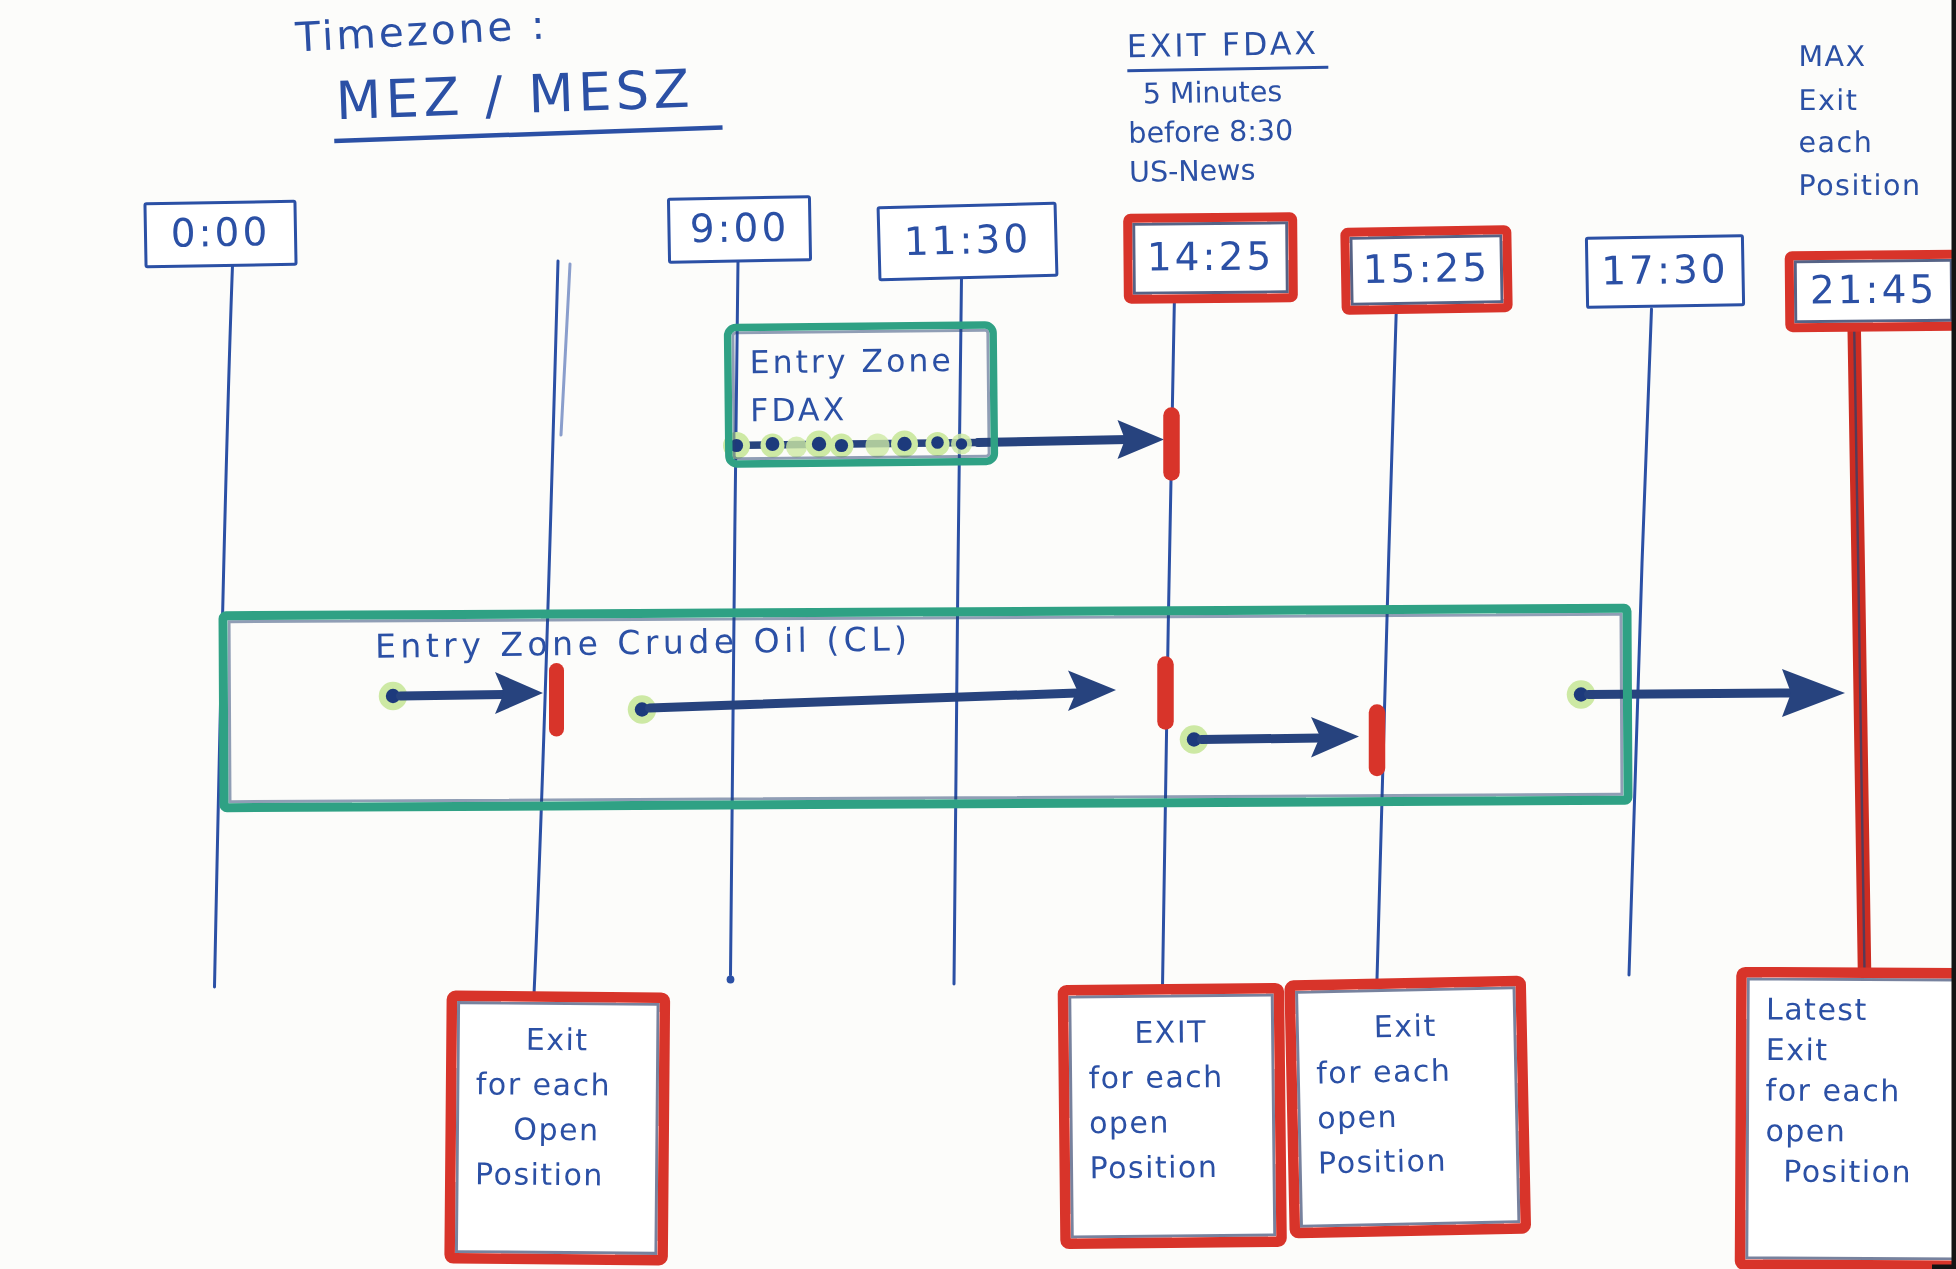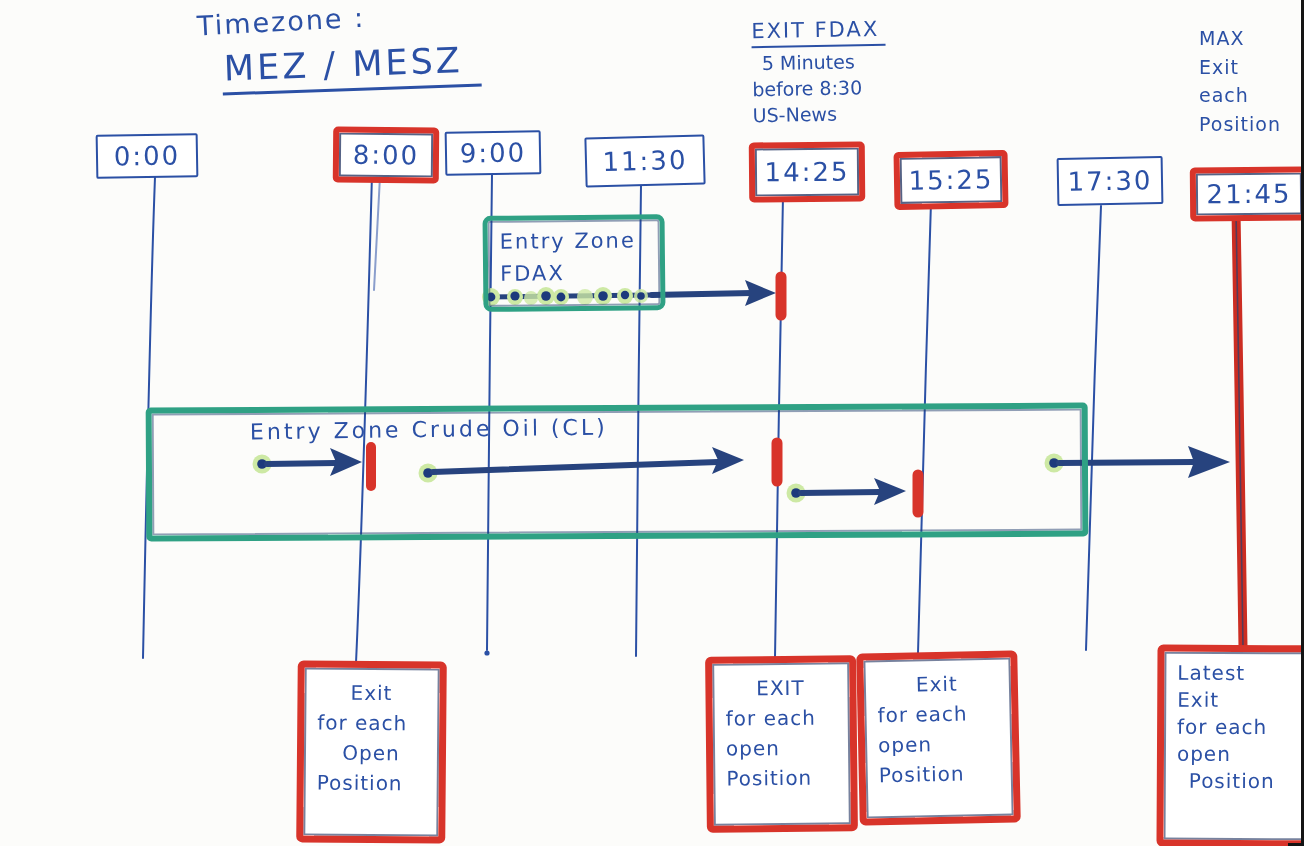--- a/index.html
+++ b/index.html
@@ -151,21 +151,20 @@
   </div>
 
   <div class="abs hw" id="note-max-close">
     <div>MAX</div>
     <div>Exit</div>
     <div>each</div>
     <div>Position</div>
   </div>
 
   <div class="abs time-box time-blue" id="t0">0:00</div>
-  <div class="abs time-box time-red" id="t8">8:00</div>
   <div class="abs time-box time-blue" id="t9">9:00</div>
   <div class="abs time-box time-blue" id="t11">11:30</div>
   <div class="abs time-box time-red" id="t14">14:25</div>
   <div class="abs time-box time-red" id="t15">15:25</div>
   <div class="abs time-box time-blue" id="t17">17:30</div>
   <div class="abs time-box time-red" id="t21">21:45</div>
 
   <div class="abs zone hw" id="zone-fdax">
     <div>Entry Zone</div>
     <div>FDAX</div>

